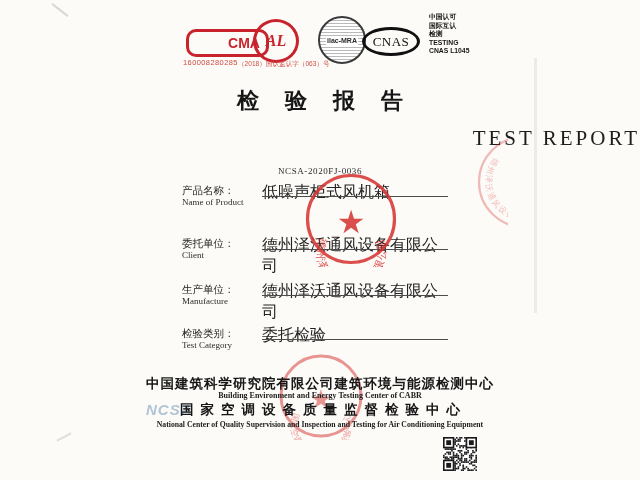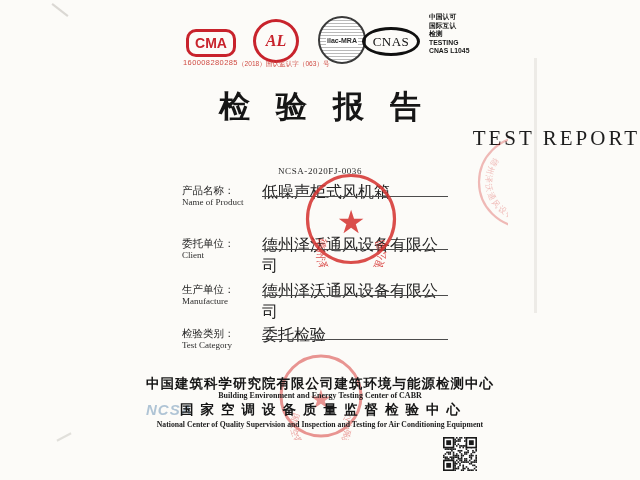--- a/index.html
+++ b/index.html
@@ -8,21 +8,21 @@
     background:#fcfbf8;overflow:hidden;
     font-family:"Liberation Serif","DejaVu Serif",serif;color:#222;
   }
   .abs{position:absolute;}
   
   .cma-box{
     left:186px;top:29px;width:44px;height:22px;
     border:3px solid #c8232c;border-radius:10px;
     display:flex;align-items:center;justify-content:center;
     color:#c8232c;font-weight:bold;font-size:14px;
-    font-family:"Liberation Sans",sans-serif;letter-spacing:0;
+    font-family:"Liberation Sans",sans-serif;letter-spacing:0;padding-left:33px;
   }
   .cma-num{left:183px;top:58px;width:56px;font-size:7.5px;color:#cf4a42;
     font-family:"Liberation Sans",sans-serif;letter-spacing:.4px;}
   .cal-circle{
     left:253px;top:19px;width:40px;height:38px;border:3px solid #c8232c;border-radius:50%;
     display:flex;align-items:center;justify-content:center;color:#c8232c;
     font-weight:bold;font-style:italic;font-size:16px;
     font-family:"Liberation Serif",serif;
   }
   .cal-caption{left:238px;top:60px;width:120px;font-size:6.6px;color:#cf4a42;
@@ -36,21 +36,21 @@
   .ilac-label{background:#fff;padding:1px 1px;font-size:7px;font-weight:bold;
     color:#2b2b2b;font-family:"Liberation Sans",sans-serif;white-space:nowrap;}
   .cnas-oval{
     left:362px;top:27px;width:52px;height:23px;border:3.5px solid #101010;border-radius:50%;
     display:flex;align-items:center;justify-content:center;color:#101010;
     font-weight:normal;font-size:13px;font-family:"Liberation Serif",serif;letter-spacing:.5px;
   }
   .cnas-lines{left:429px;top:13px;width:70px;font-family:"Liberation Sans",sans-serif;
     font-size:6.8px;font-weight:bold;color:#161616;line-height:8.6px;}
   
-  .title-zh{left:0;top:86px;width:640px;text-align:center;font-size:31px;font-weight:bold;
+  .title-zh{left:0;top:86px;width:640px;text-align:center;font-size:22px;font-weight:bold;
     color:#161616;letter-spacing:26px;text-indent:26px;}
   .title-en{left:0;top:126px;width:640px;text-align:right;font-size:21px;color:#1d1d1d;
     letter-spacing:3px;}
   .report-no{left:0;top:150px;width:640px;text-align:center;font-size:9px;color:#2a2a2a;
     letter-spacing:.6px;margin-top:16px;}
   
   .f-label-zh{left:182px;width:90px;font-size:10.5px;color:#1f1f1f;font-weight:500;}
   .f-label-en{left:182px;width:110px;font-size:9px;color:#2c2c2c;}
   .f-line{left:262px;width:186px;border-bottom:1.2px solid #4c4c4c;height:1px;}
   .f-value{left:262px;width:186px;text-align:left;font-size:16px;color:#242424;}

